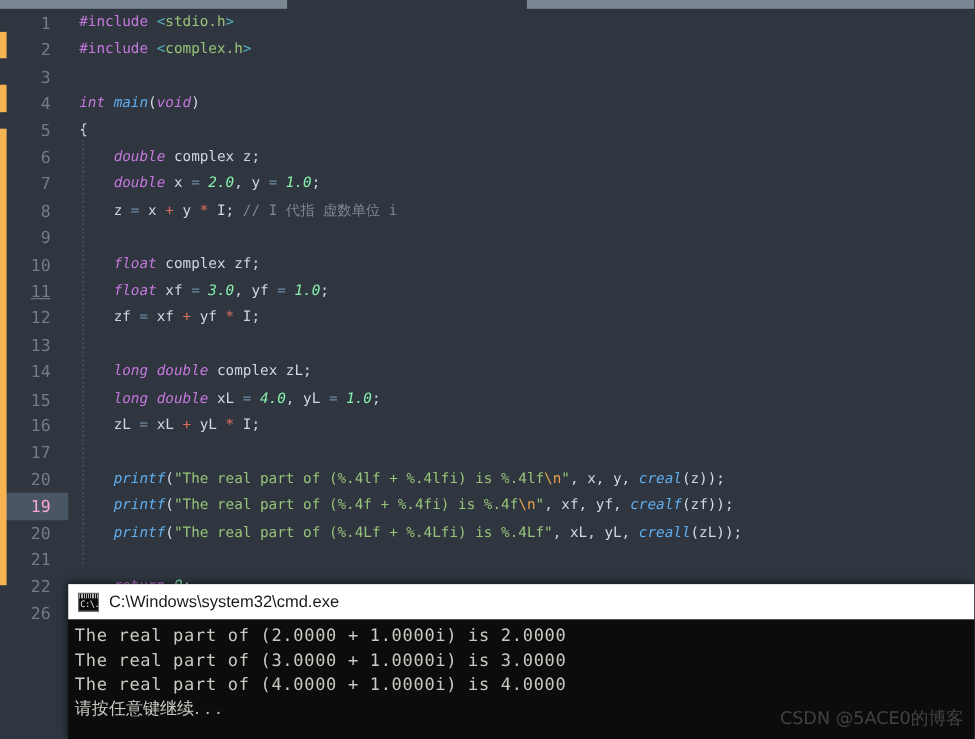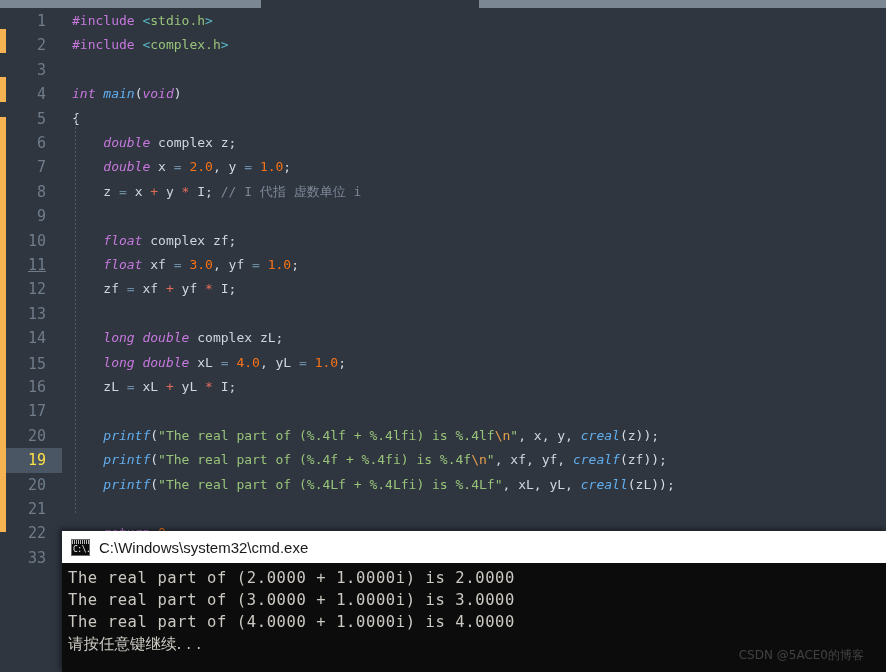--- a/index.html
+++ b/index.html
@@ -73,21 +73,21 @@
     height: 24.4px;
     line-height: 24.4px;
     text-align: right;
     padding-right: 16px;
     color: #707c8a;
     font-size: 15px;
     font-family: "DejaVu Sans Mono", monospace;
   }
   .ln.current {
     background: #4a5663;
-    color: #fde047;
+    color: #f9a8d4;
   }
 
   #fold-line {
     position: absolute;
     top: 106px;
     left: 75px;
     width: 1px;
     height: 400px;
     background: repeating-linear-gradient(
       to bottom, #4e5a67 0px, #4e5a67 2px, transparent 2px, transparent 4px);
@@ -113,21 +113,21 @@
 
   
   .t-pp      { color: #c678dd; }              
   .t-angle   { color: #56b6c2; }              
   .t-header  { color: #98c379; }              
   .t-kw      { color: #c678dd; font-style: italic; }  
   .t-kw2     { color: #c678dd; }              
   .t-fn      { color: #61afef; font-style: italic; }  
   .t-ident   { color: #d0d6de; }
   .t-punc    { color: #d0d6de; }
-  .t-num     { color: #f97316; }
+  .t-num     { color: #86efac; font-style: italic; }
   .t-op      { color: #e06c5a; }              
   .t-eq      { color: #6b8ba4; }
   .t-str     { color: #98c379; }
   .t-esc     { color: #e5a04c; }
   .t-cmt     { color: #7c8696; }
   .t-brace   { color: #d9dee4; }
 
   
   #console {
     position: absolute;
@@ -194,24 +194,24 @@
     letter-spacing: 0.6px;
   }
   .oline.cjk {
     font-family: "DejaVu Sans", sans-serif;
     letter-spacing: 0px;
   }
 
   
   #watermark {
     position: absolute;
-    right: 22px;
+    right: 10px;
     bottom: 8px;
     color: rgba(190,190,190,0.30);
-    font-size: 12px;
+    font-size: 16px;
     font-family: "DejaVu Sans", sans-serif;
     z-index: 35;
     white-space: nowrap;
   }
 </style>
 </head>
 <body>
 
 <div id="root">
 
@@ -237,21 +237,21 @@
       <div class="ln" style="top:292.8px;">13</div>
       <div class="ln" style="top:317.2px;">14</div>
       <div class="ln" style="top:343px;">15</div>
       <div class="ln" style="top:366px;">16</div>
       <div class="ln" style="top:390.4px;">17</div>
       <div class="ln" style="top:414.8px;">20</div>
       <div class="ln current" style="top:439.2px;">19</div>
       <div class="ln" style="top:463.6px;">20</div>
       <div class="ln" style="top:488px;">21</div>
       <div class="ln" style="top:512.4px;">22</div>
-      <div class="ln" style="top:536.8px;">33</div>
+      <div class="ln" style="top:536.8px;">26</div>
     </div>
 
     <div id="fold-line"></div>
 
     <div id="code">
 
       
       <div class="cl" style="top:0px;"><span class="t-pp">#include</span><span class="t-ident"> </span><span class="t-angle">&lt;</span><span class="t-header">stdio.h</span><span class="t-angle">&gt;</span></div>
 
       

